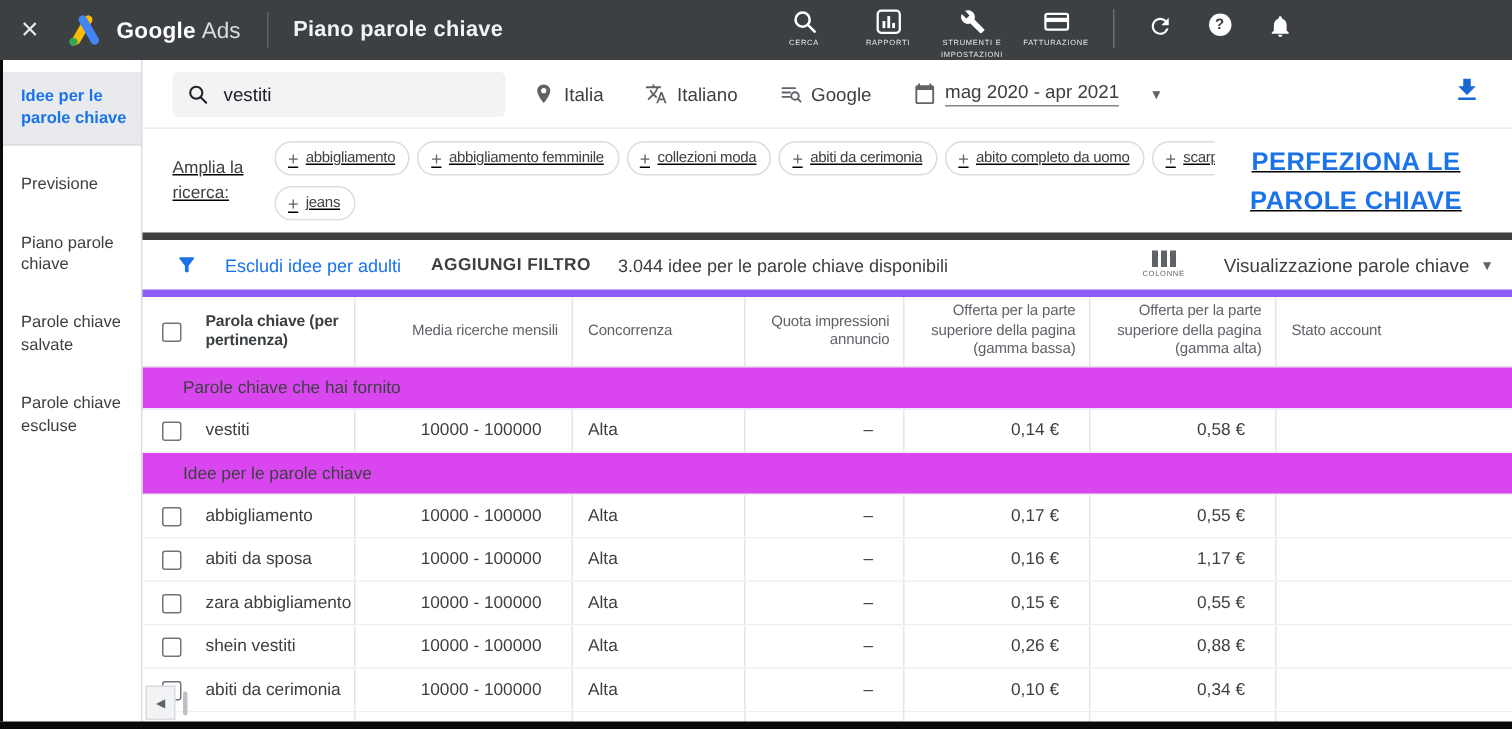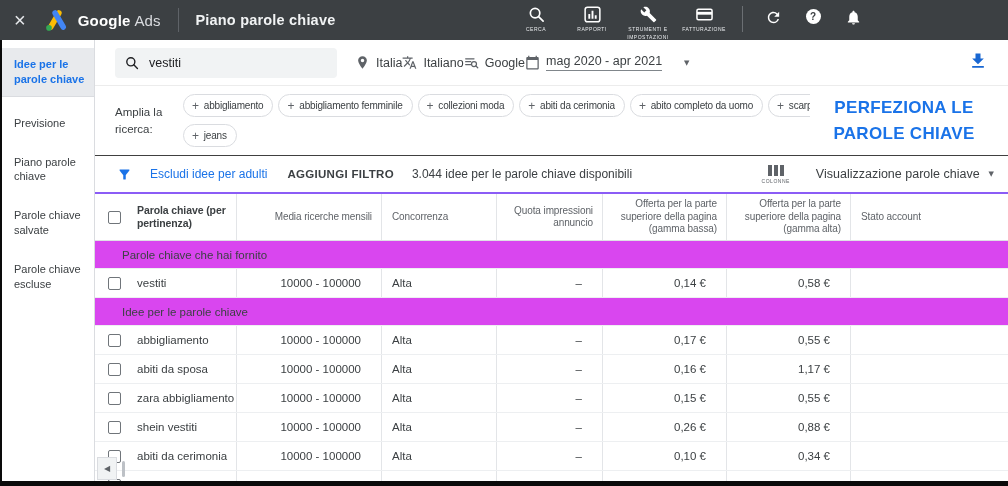--- a/index.html
+++ b/index.html
@@ -31,42 +31,42 @@
   .sidebar { width:93px; flex:none; background:#fff; border-right:1px solid #dadce0; padding-top:8px; font-size:11px; }
   .side-item { padding:9px 6px 9px 12px; margin-bottom:6px; color:#3c4043; line-height:1.35; cursor:pointer; }
   .side-item.active { background:#e8eaed; color:#1a73e8; font-weight:700; border-bottom:1px solid #dadce0; margin-bottom:10px; }
   .main { flex:1; display:flex; flex-direction:column; min-width:0; position:relative; }
 
   
   .search-row { height:46px; flex:none; display:flex; align-items:center; padding:0 16px 0 20px; border-bottom:1px solid #ececec; }
   .search-box { width:222px; height:30px; background:#f1f3f4; border-radius:4px; display:flex; align-items:center; padding:0 10px; flex:none; }
   .search-box svg { width:14px; height:14px; margin-right:10px; flex:none; }
   .search-text { font-size:12.5px; color:#202124; }
-  .criteria { display:flex; align-items:center; margin-left:18px; }
+  .criteria { display:flex; align-items:center; margin-left:18px; gap:28px; }
   .crit { display:flex; align-items:center; gap:6px; font-size:12.5px; color:#3c4043; cursor:pointer; }
   .crit svg { width:15px; height:15px; flex:none; }
   .date-text { border-bottom:1px solid #80868b; padding-bottom:2px; }
   .caret { font-family:"DejaVu Sans", sans-serif; font-size:7px; color:#5f6368; }
   .date-caret { margin-left:16px; }
   .download-btn { margin-left:auto; cursor:pointer; padding-right:4px; }
   .download-btn svg { width:20px; height:20px; }
 
   
-  .expand-row { min-height:64px; flex:none; display:flex; align-items:center; padding:8px 16px 8px 20px; border-bottom:1px solid #404040; }
+  .expand-row { min-height:64px; flex:none; display:flex; align-items:center; padding:8px 16px 8px 20px; border-bottom:5px solid #404040;text-decoration:underline; }
   .expand-label { width:56px; flex:none; margin-right:12px; font-size:11.5px; color:#3c4043; line-height:1.4; }
   .chips-col { flex:1; min-width:0; display:flex; flex-direction:column; gap:7px; overflow:hidden; }
   .chip-row { display:flex; gap:5px; white-space:nowrap; }
   .chip { display:inline-flex; align-items:center; height:23px; border:1px solid #dadce0; border-radius:12px;
           padding:0 9px 0 8px; font-size:10px; letter-spacing:-0.2px; color:#3c4043; background:#fff; cursor:pointer; flex:none; }
   .chip .plus { color:#5f6368; font-size:12px; margin-right:5px; }
   .refine-btn { flex:none; width:176px; margin-left:6px; text-align:center; color:#1a73e8; font-weight:700;
                 font-size:17px; line-height:1.5; letter-spacing:.3px; cursor:pointer; }
 
   
-  .filter-bar { height:38px; flex:none; display:flex; align-items:center; padding:0 14px 0 22px; border-bottom:2px solid #8b5cf6; }
+  .filter-bar { height:38px; flex:none; display:flex; align-items:center; padding:0 14px 0 22px; border-bottom:5px solid #8b5cf6; }
   .filter-bar svg.funnel { width:15px; height:15px; flex:none; cursor:pointer; }
   .excl-link { color:#1a73e8; font-size:12px; margin-left:18px; cursor:pointer; }
   .add-filter { color:#3c4043; font-size:11.5px; font-weight:700; letter-spacing:.3px; margin-left:20px; cursor:pointer; }
   .count-text { color:#3c4043; font-size:12px; margin-left:18px; }
   .fb-right { margin-left:auto; display:flex; align-items:center; }
   .columns-btn { display:flex; flex-direction:column; align-items:center; gap:2px; cursor:pointer; }
   .col-bars { display:flex; gap:2px; }
   .col-bars span { width:4px; height:11px; background:#5f6368; }
   .col-cap { font-size:5px; letter-spacing:.5px; color:#5f6368; }
   .view-sel { display:flex; align-items:center; margin-left:26px; font-size:12.5px; color:#3c4043; cursor:pointer; }

